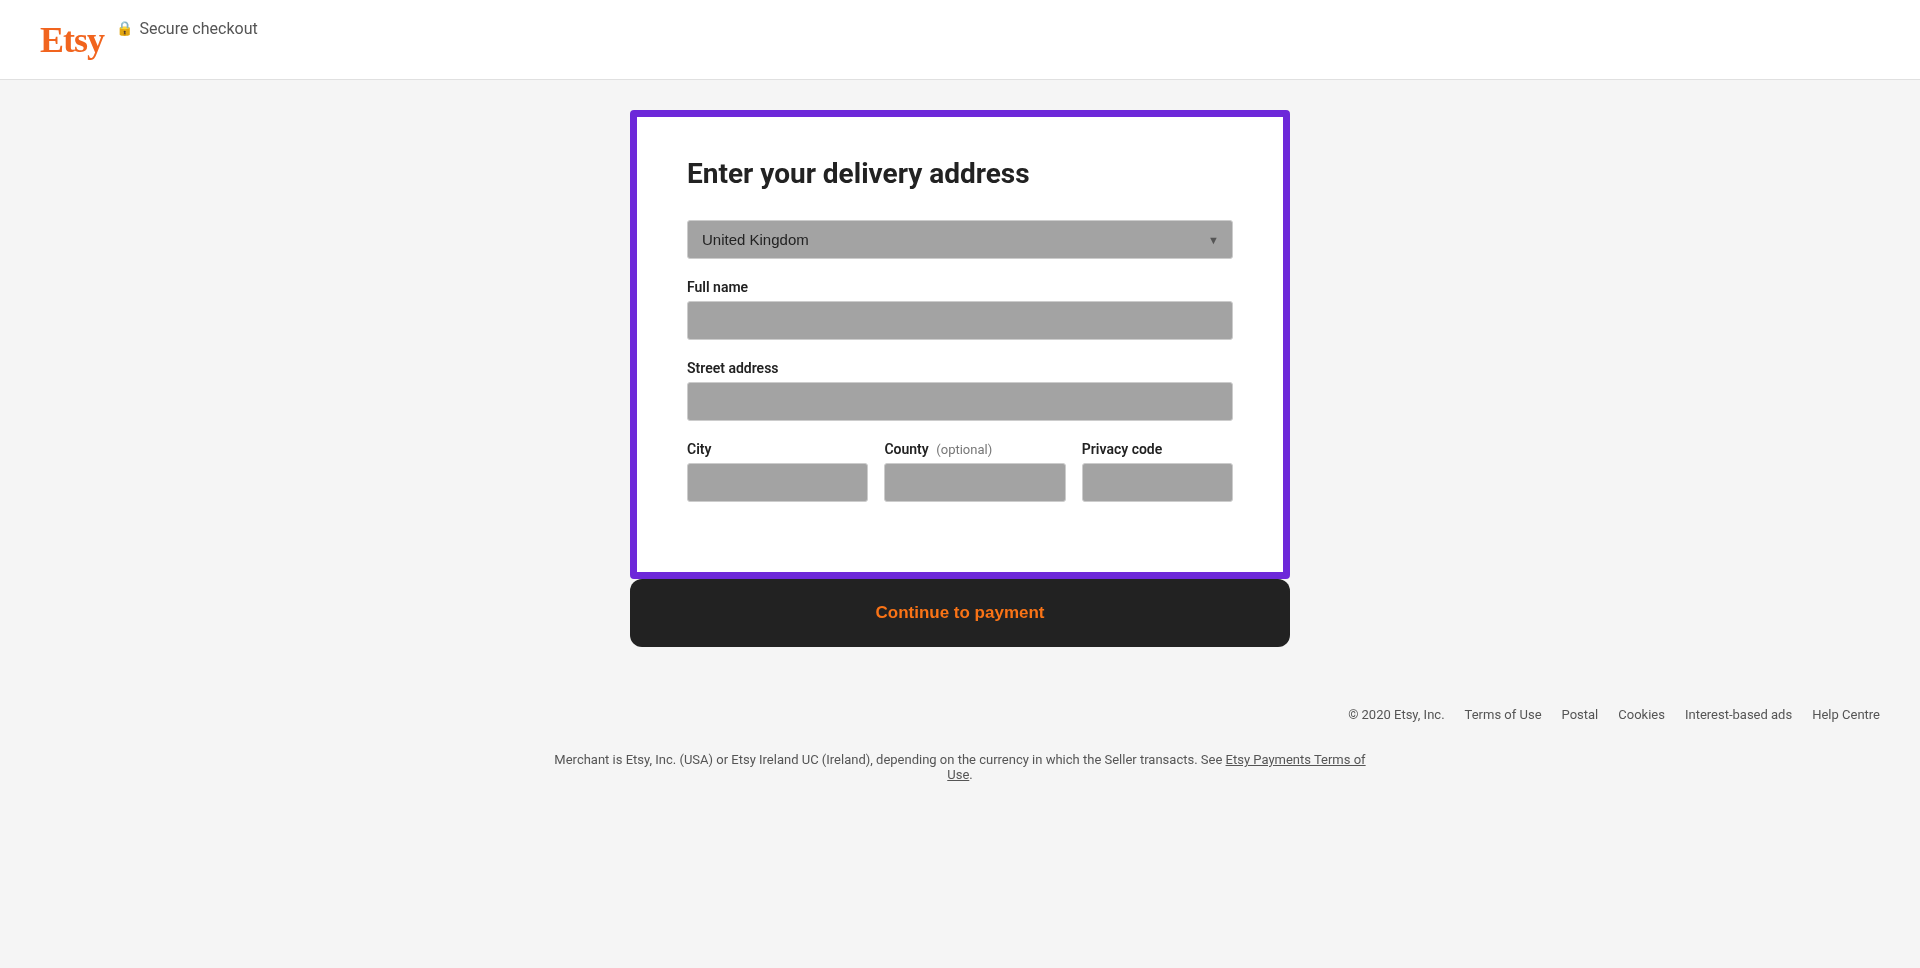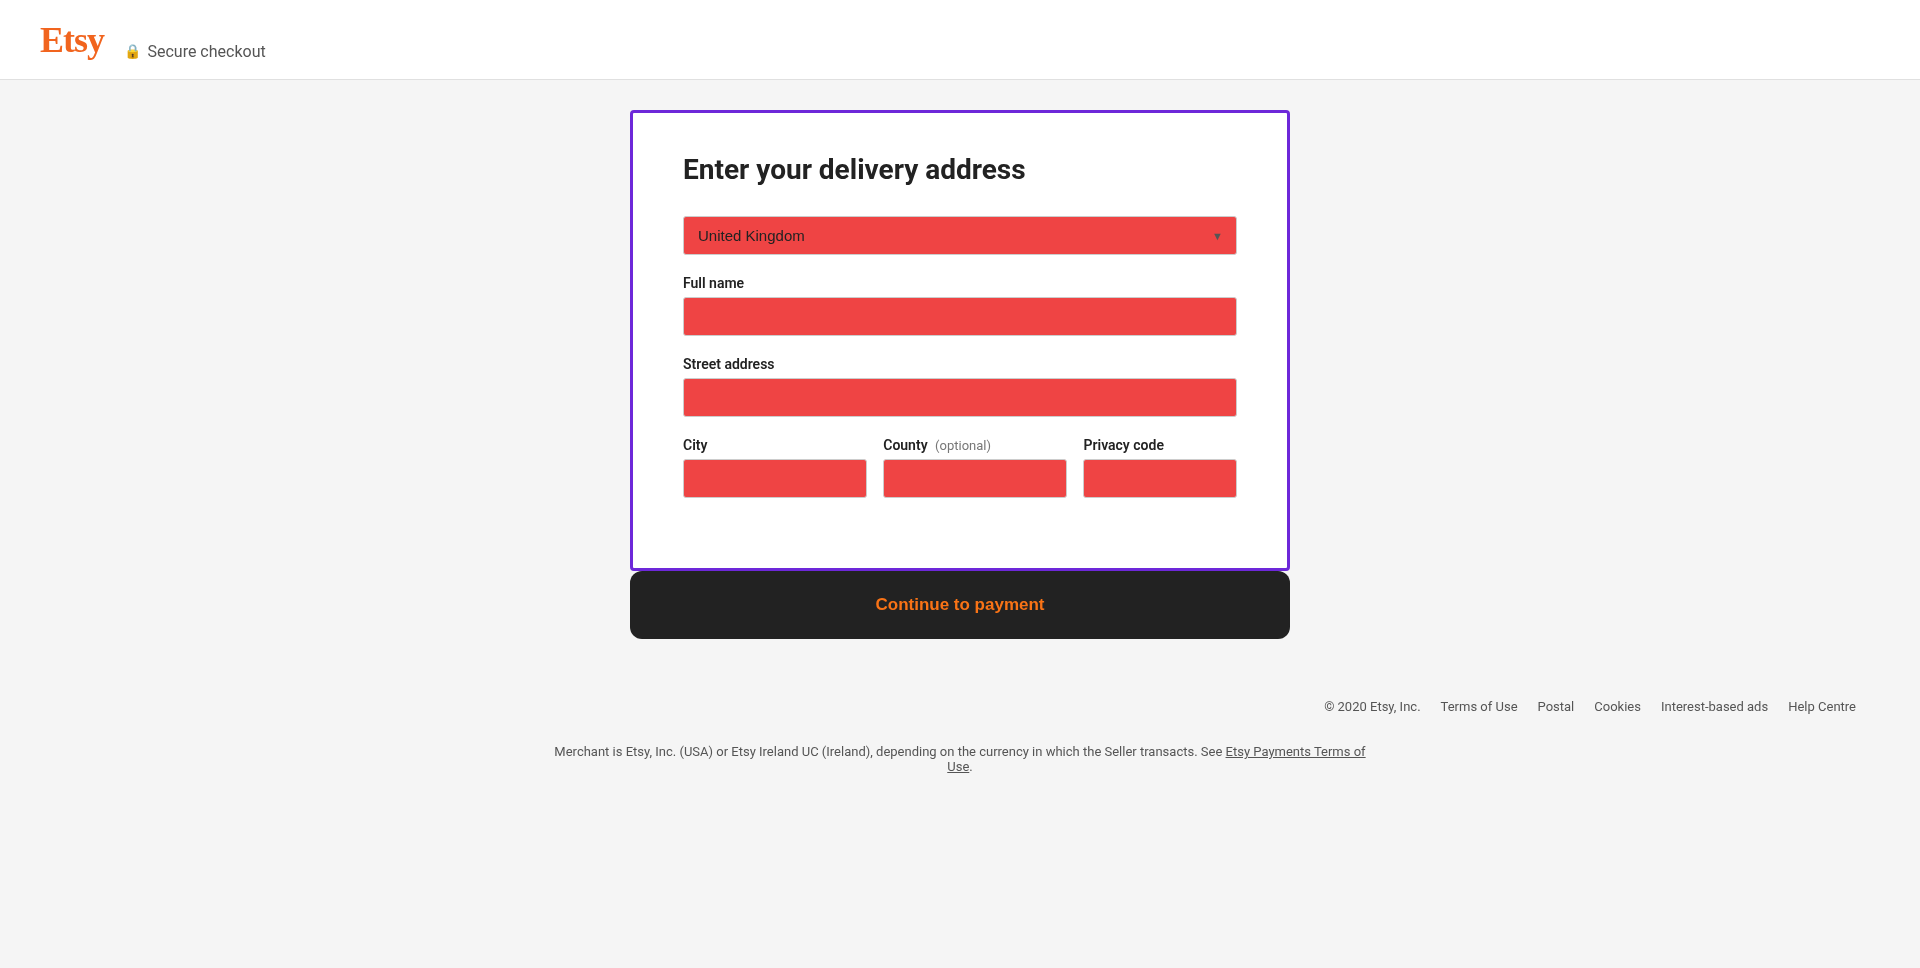--- a/index.html
+++ b/index.html
@@ -21,22 +21,22 @@
       border-bottom: 1px solid #e0e0e0;
       display: flex;
       align-items: center;
       padding: 0 40px;
       height: 80px;
       position: relative;
     }
 
     .header-left {
       display: flex;
-      align-items: flex-end;
-      gap: 20px;
+      align-items: flex-start;
+      gap: 12px;
     }
 
     .etsy-logo {
       font-size: 36px;
       font-weight: 700;
       color: #f1641e;
       font-family: Georgia, serif;
       letter-spacing: -1px;
     }
 
@@ -95,21 +95,21 @@
 
     
     .main-content {
       max-width: 700px;
       margin: 30px auto 0;
       padding: 0 20px;
     }
 
     .form-card {
       background: #fff;
-      border: 3px solid #6d28d9;
+      border: 7px solid #6d28d9;
       border-radius: 4px;
       padding: 40px 50px 50px;
     }
 
     .form-title {
       font-size: 28px;
       font-weight: 700;
       color: #222;
       margin-bottom: 30px;
     }
@@ -134,21 +134,21 @@
     }
 
     .form-select,
     .form-input {
       width: 100%;
       padding: 10px 14px;
       border: 1px solid #ccc;
       border-radius: 3px;
       font-size: 15px;
       color: #222;
-      background: #ef4444;
+      background: #a3a3a3;
       outline: none;
       appearance: none;
       -webkit-appearance: none;
     }
 
     .select-wrapper {
       position: relative;
     }
 
     .select-wrapper::after {
@@ -201,21 +201,21 @@
       font-size: 17px;
       font-weight: 600;
       cursor: pointer;
       border-radius: 12px;
       margin-top: 0;
     }
 
     
     .footer {
       margin-top: 60px;
-      padding: 0 64px 40px;
+      padding: 0 40px 40px;
       text-align: right;
     }
 
     .footer-links {
       display: flex;
       justify-content: flex-end;
       align-items: center;
       gap: 20px;
       font-size: 13px;
       color: #555;

